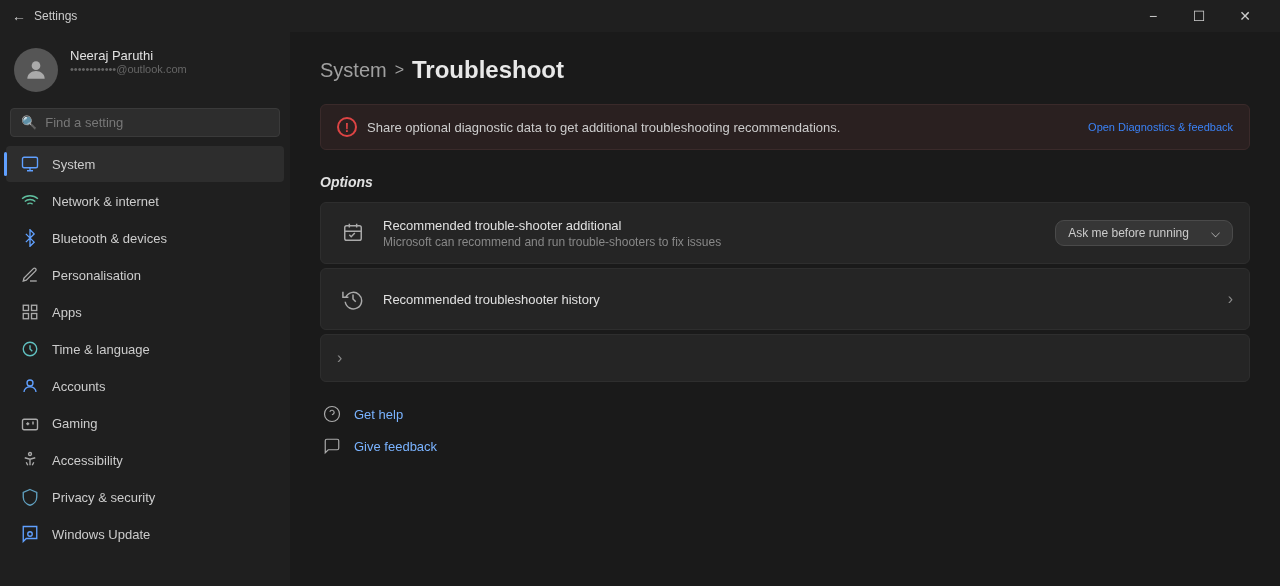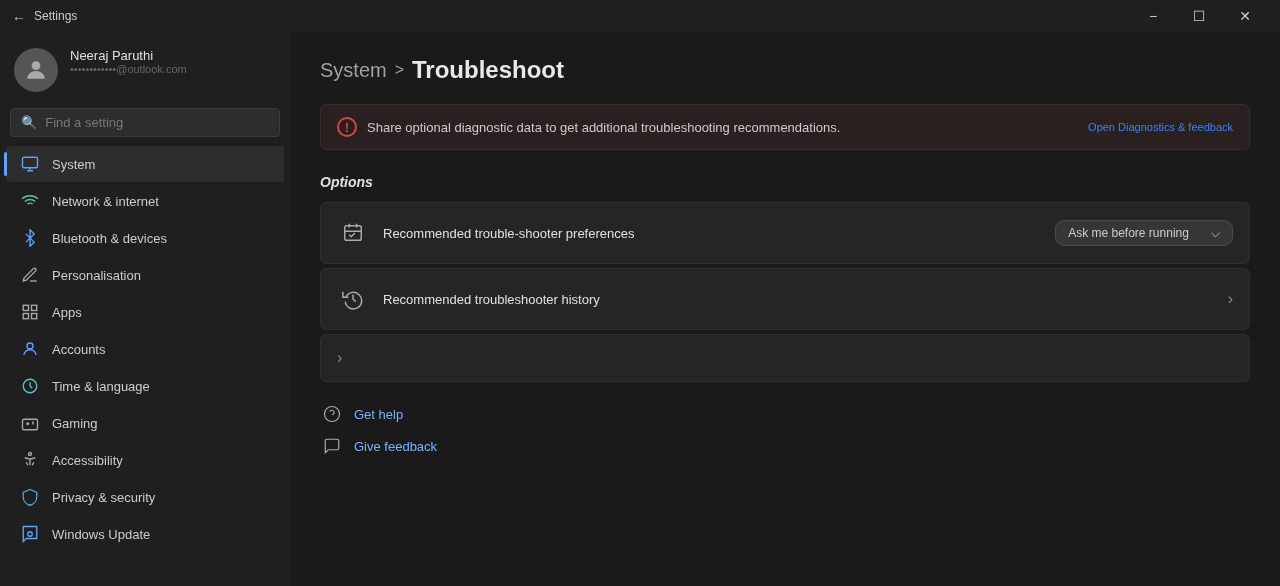--- a/index.html
+++ b/index.html
@@ -413,36 +413,36 @@
               <rect x="14" y="3" width="7" height="7"></rect>
               <rect x="14" y="14" width="7" height="7"></rect>
               <rect x="3" y="14" width="7" height="7"></rect>
             </svg>
         </div>
         <span>Apps</span>
       </div>
 
       <div class="nav-item">
         <div class="nav-icon">
+          <svg viewBox="0 0 24 24" fill="none" stroke="#60c0c0" stroke-width="1.8">
+              <circle cx="12" cy="12" r="9"></circle>
+              <path d="M12 7v5l3 3"></path>
+            </svg>
+        </div>
+        <span>Time &amp; language</span>
+      </div>
+
+      <div class="nav-item">
+        <div class="nav-icon">
           <svg viewBox="0 0 24 24" fill="none" stroke="#60a0ff" stroke-width="1.8">
               <circle cx="12" cy="8" r="4"></circle>
               <path d="M4 20c0-4 3.6-7 8-7s8 3 8 7"></path>
             </svg>
         </div>
         <span>Accounts</span>
-      </div>
-
-      <div class="nav-item">
-        <div class="nav-icon">
-          <svg viewBox="0 0 24 24" fill="none" stroke="#60c0c0" stroke-width="1.8">
-              <circle cx="12" cy="12" r="9"></circle>
-              <path d="M12 7v5l3 3"></path>
-            </svg>
-        </div>
-        <span>Time &amp; language</span>
       </div>
 
       <div class="nav-item">
         <div class="nav-icon">
           <svg viewBox="0 0 24 24" fill="none" stroke="#aaa" stroke-width="1.8">
               <rect x="2" y="7" width="20" height="14" rx="2"></rect>
               <path d="M9 11v4M7 13h4M15 13h2M15 11h2"></path>
             </svg>
         </div>
         <span>Gaming</span>
@@ -501,21 +501,22 @@
     <div class="option-card">
       <div class="option-left">
         <div class="option-icon">
           <svg viewBox="0 0 24 24" fill="none" stroke="#aaa" stroke-width="1.6">
             <rect x="3" y="4" width="18" height="16" rx="2"></rect>
             <path d="M8 2v4M16 2v4M3 10h18"></path>
             <path d="M8 14l2 2 4-4"></path>
           </svg>
         </div>
         <div class="option-texts">
-          <div class="option-title">Recommended trouble-shooter preferences</div>
+          <div class="option-title">Recommended trouble-shooter additional</div>
+          <div class="option-subtitle">Microsoft can recommend and run trouble-shooters to fix issues</div>
         </div>
       </div>
       <div class="option-right">
         <button class="dropdown-btn">
           <span>Ask me before running</span>
           <span>⌵</span>
         </button>
       </div>
     </div>
 

